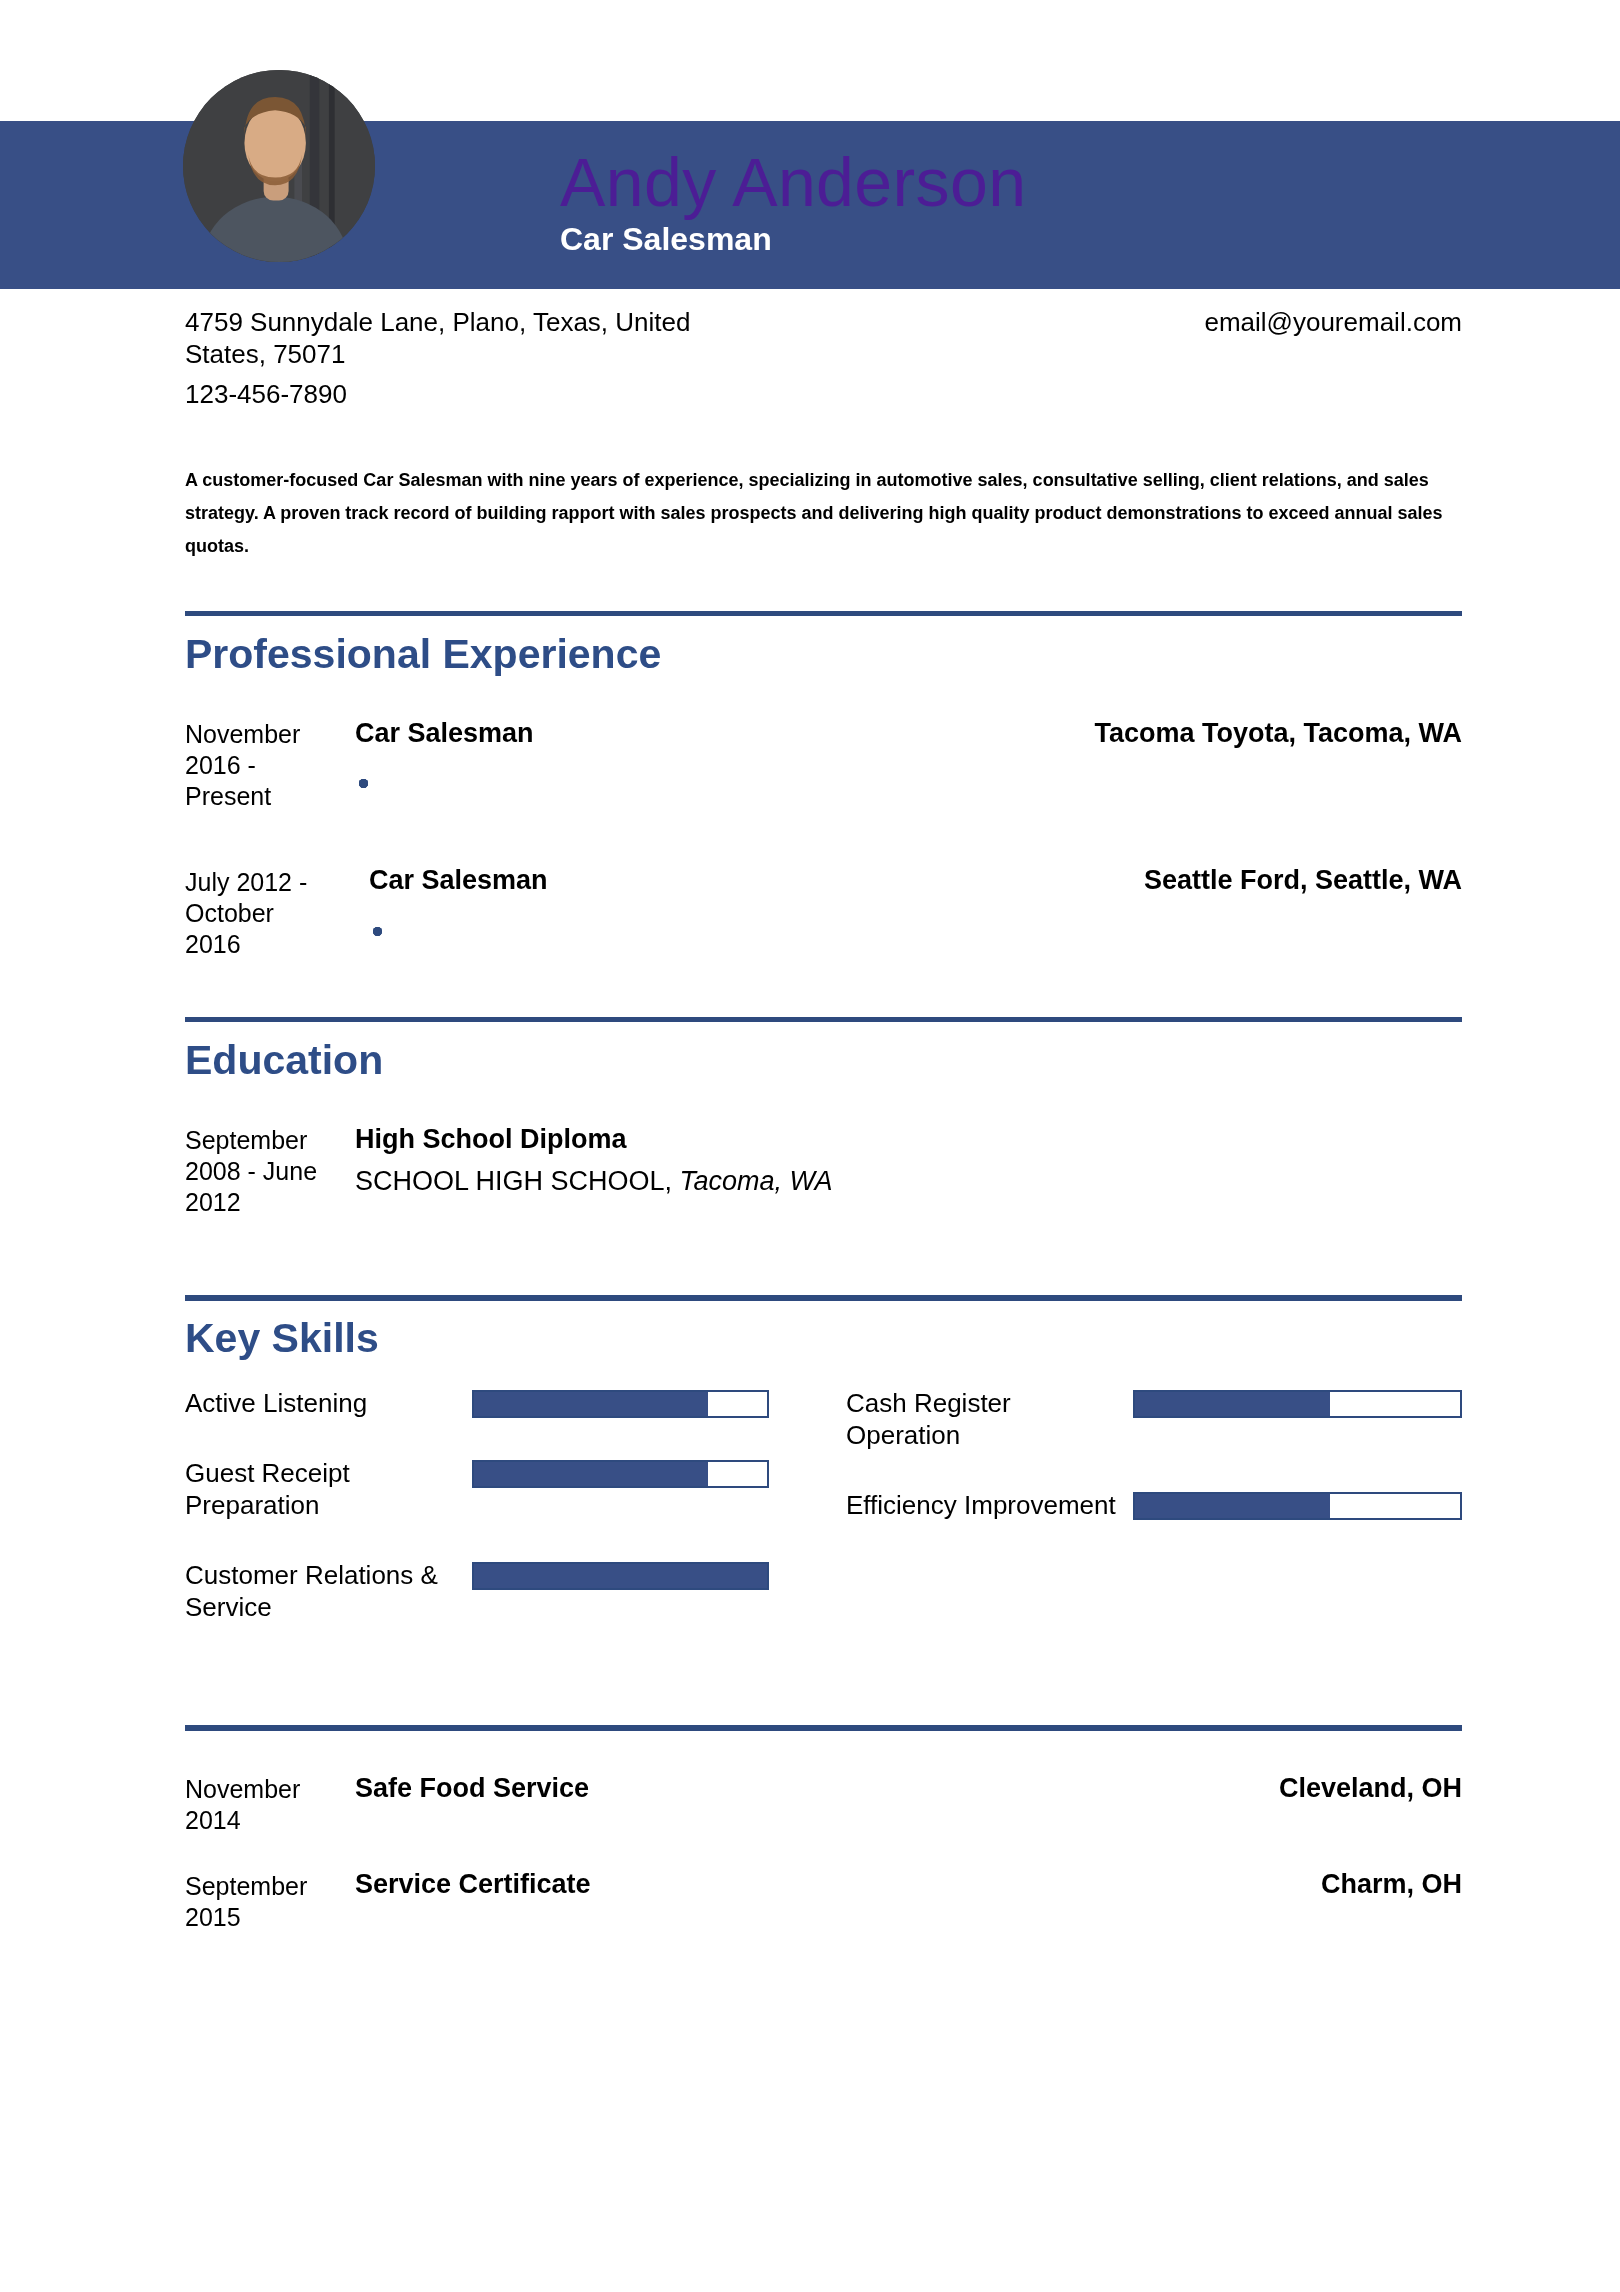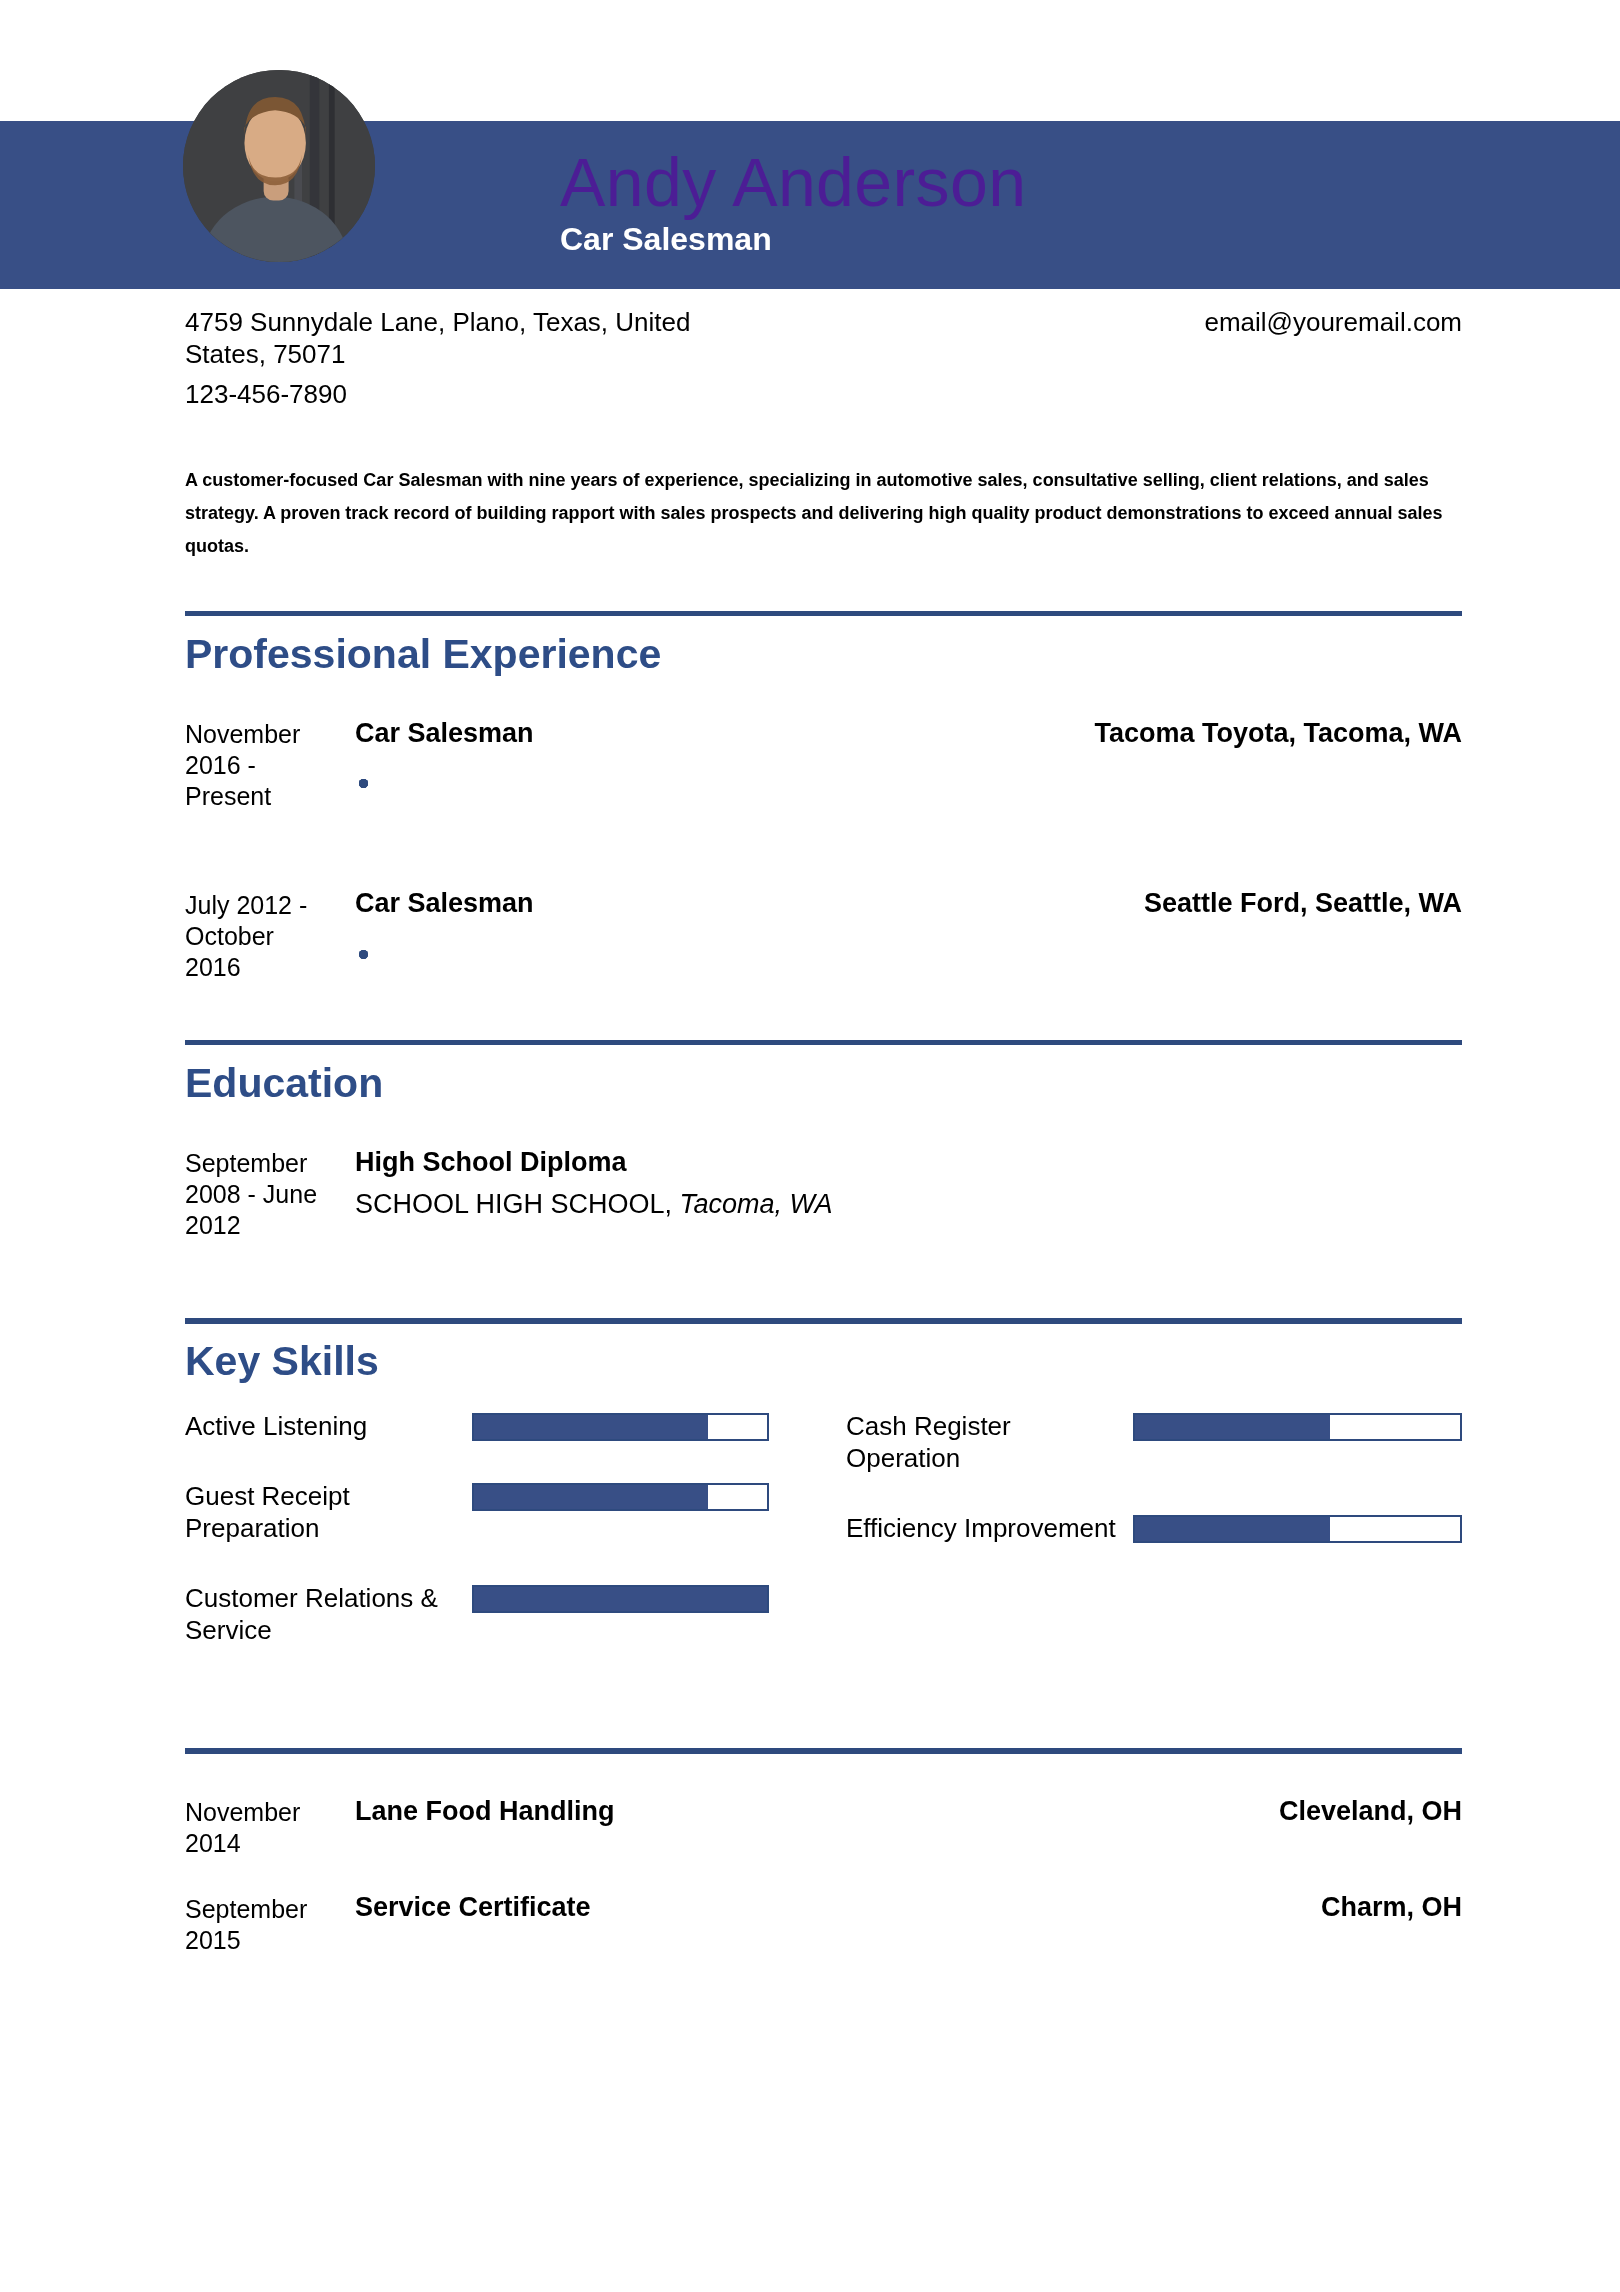--- a/index.html
+++ b/index.html
@@ -31,21 +31,21 @@
   .summary{margin-top:54px;font-size:18px;line-height:33px;font-weight:bold;}
   
   .section-rule{height:5.4px;background:var(--rule-color);}
   .section-title{margin-top:14.3px;font-size:41px;font-weight:bold;color:var(--title-color);}
   .sec-exp{margin-top:48px;}
   .sec-edu{margin-top:57px;}
   .sec-skills{margin-top:77px;}
   .sec-cert{margin-top:64px;}
   
   .entry{display:grid;grid-template-columns:170px 1fr;margin-top:39px;}
-  .entry + .entry{margin-top:75px;}
+  .entry + .entry{margin-top:52px;gap:14px;}
   .dates{font-size:25px;line-height:31px;padding-right:21.5px;padding-top:2.7px;}
   .entry-head{display:flex;justify-content:space-between;font-size:27px;font-weight:bold;line-height:33px;}
   .bullets{list-style:none;margin:18px 0 0;padding:0;}
   .bullets li{position:relative;padding-left:39px;font-size:26px;line-height:32px;margin-top:14.3px;}
   .bullets li::before{content:"";position:absolute;left:3.6px;top:11.6px;width:9px;height:9px;border-radius:50%;background:var(--bullet-color);}
   
   .edu-school{margin-top:9px;font-size:27px;line-height:33px;}
   .edu-school .loc{font-style:italic;}
   
   .skills-grid{display:grid;grid-template-columns:584px 1fr;column-gap:77px;margin-top:25px;}
@@ -187,21 +187,21 @@
     </div>
   </div>
 
   <div class="sec-cert">
     <div class="section-rule"></div>
     <div>
         <div class="cert-entry">
     <div class="dates">November 2014</div>
     <div>
       <div class="entry-head">
-        <span>Lane Food Handling</span>
+        <span>Safe Food Service</span>
         <span>Cleveland, OH</span>
       </div>
     </div>
   </div>
         <div class="cert-entry">
     <div class="dates">September 2015</div>
     <div>
       <div class="entry-head">
         <span>Service Certificate</span>
         <span>Charm, OH</span>

